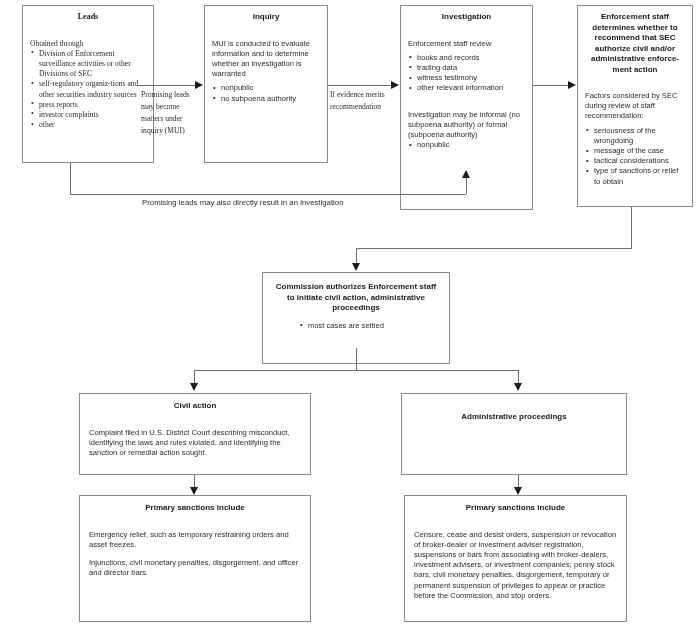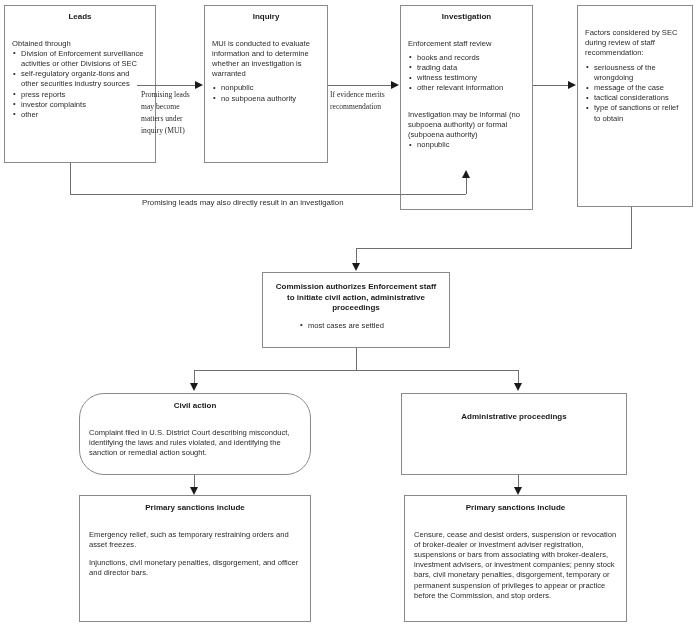--- a/index.html
+++ b/index.html
@@ -108,21 +108,21 @@
     line-height: 10px;
     color: #2b2b2b;
     white-space: nowrap;
   }
 </style>
 </head>
 <body>
 
 <div id="canvas">
 
-  <div class="box" style="left:4px; top:5px; width:152px; height:158px;">
+  <div class="box" style="left:22px; top:5px; width:132px; height:158px;font-family:Liberation Serif, serif;">
     <div class="box-title">Leads</div>
     <div class="para">Obtained through</div>
     <ul class="bullets tight">
       <li>Division of Enforcement surveillance activities or other Divisions of SEC</li>
       <li>self-regulatory organiz-tions and other securities industry sources</li>
       <li>press reports</li>
       <li>investor complaints</li>
       <li>other</li>
     </ul>
   </div>
@@ -145,20 +145,21 @@
       <li>witness testimony</li>
       <li>other relevant information</li>
     </ul>
     <div class="para">Investigation may be informal (no subpoena authority) or formal (subpoena authority)</div>
     <ul class="bullets">
       <li>nonpublic</li>
     </ul>
   </div>
 
   <div class="box" style="left:577px; top:5px; width:116px; height:202px;">
+    <div class="box-title multiline">Enforcement staff determines whether to recommend that SEC authorize civil and/or administrative enforce-ment action</div>
     <div class="para">Factors considered by SEC during review of staff recommendation:</div>
     <ul class="bullets spaced">
       <li>seriousness of the wrongdoing</li>
       <li>message of the case</li>
       <li>tactical considerations</li>
       <li>type of sanctions or relief to obtain</li>
     </ul>
   </div>
 
   <div class="line-h" style="left:137px; top:85px; width:58px;"></div>
@@ -176,37 +177,37 @@
   <div class="line-h" style="left:70px; top:194px; width:396px;"></div>
   <div class="line-v" style="left:466px; top:178px; height:16px;"></div>
   <div class="arrow-u" style="left:461.5px; top:170px;"></div>
   <div class="note-text" style="left:142px; top:198px;">Promising leads may also directly result in an investigation</div>
 
   <div class="line-v" style="left:631px; top:207px; height:41px;"></div>
   <div class="line-h" style="left:356px; top:248px; width:276px;"></div>
   <div class="line-v" style="left:356px; top:248px; height:15px;"></div>
   <div class="arrow-d" style="left:351.5px; top:263px;"></div>
 
-  <div class="box" style="left:262px; top:272px; width:188px; height:76px; padding:9px 10px;">
+  <div class="box" style="left:262px; top:272px; width:188px; height:92px; padding:9px 10px;">
     <div class="box-title multiline">Commission authorizes Enforcement staff to initiate civil action, administrative proceedings</div>
     <ul class="bullets" style="padding-left:26px;">
       <li>most cases are settled</li>
     </ul>
   </div>
 
   <div class="line-v" style="left:356px; top:348px; height:22px;"></div>
   <div class="line-h" style="left:194px; top:370px; width:324px;"></div>
 
   <div class="line-v" style="left:194px; top:370px; height:13px;"></div>
   <div class="arrow-d" style="left:189.5px; top:383px;"></div>
 
   <div class="line-v" style="left:518px; top:370px; height:13px;"></div>
   <div class="arrow-d" style="left:513.5px; top:383px;"></div>
 
-  <div class="box" style="left:79px; top:393px; width:232px; height:82px; padding:7px 9px;border-radius:25px;">
+  <div class="box" style="left:79px; top:393px; width:232px; height:82px; padding:7px 9px;">
     <div class="box-title">Civil action</div>
     <div class="para">Complaint filed in U.S. District Court describing misconduct, identifying the laws and rules violated, and identifying the sanction or remedial action sought.</div>
   </div>
 
   <div class="box" style="left:401px; top:393px; width:226px; height:82px; padding:18px 9px;">
     <div class="box-title">Administrative proceedings</div>
   </div>
 
   <div class="line-v" style="left:194px; top:475px; height:12px;"></div>
   <div class="arrow-d" style="left:189.5px; top:487px;"></div>

